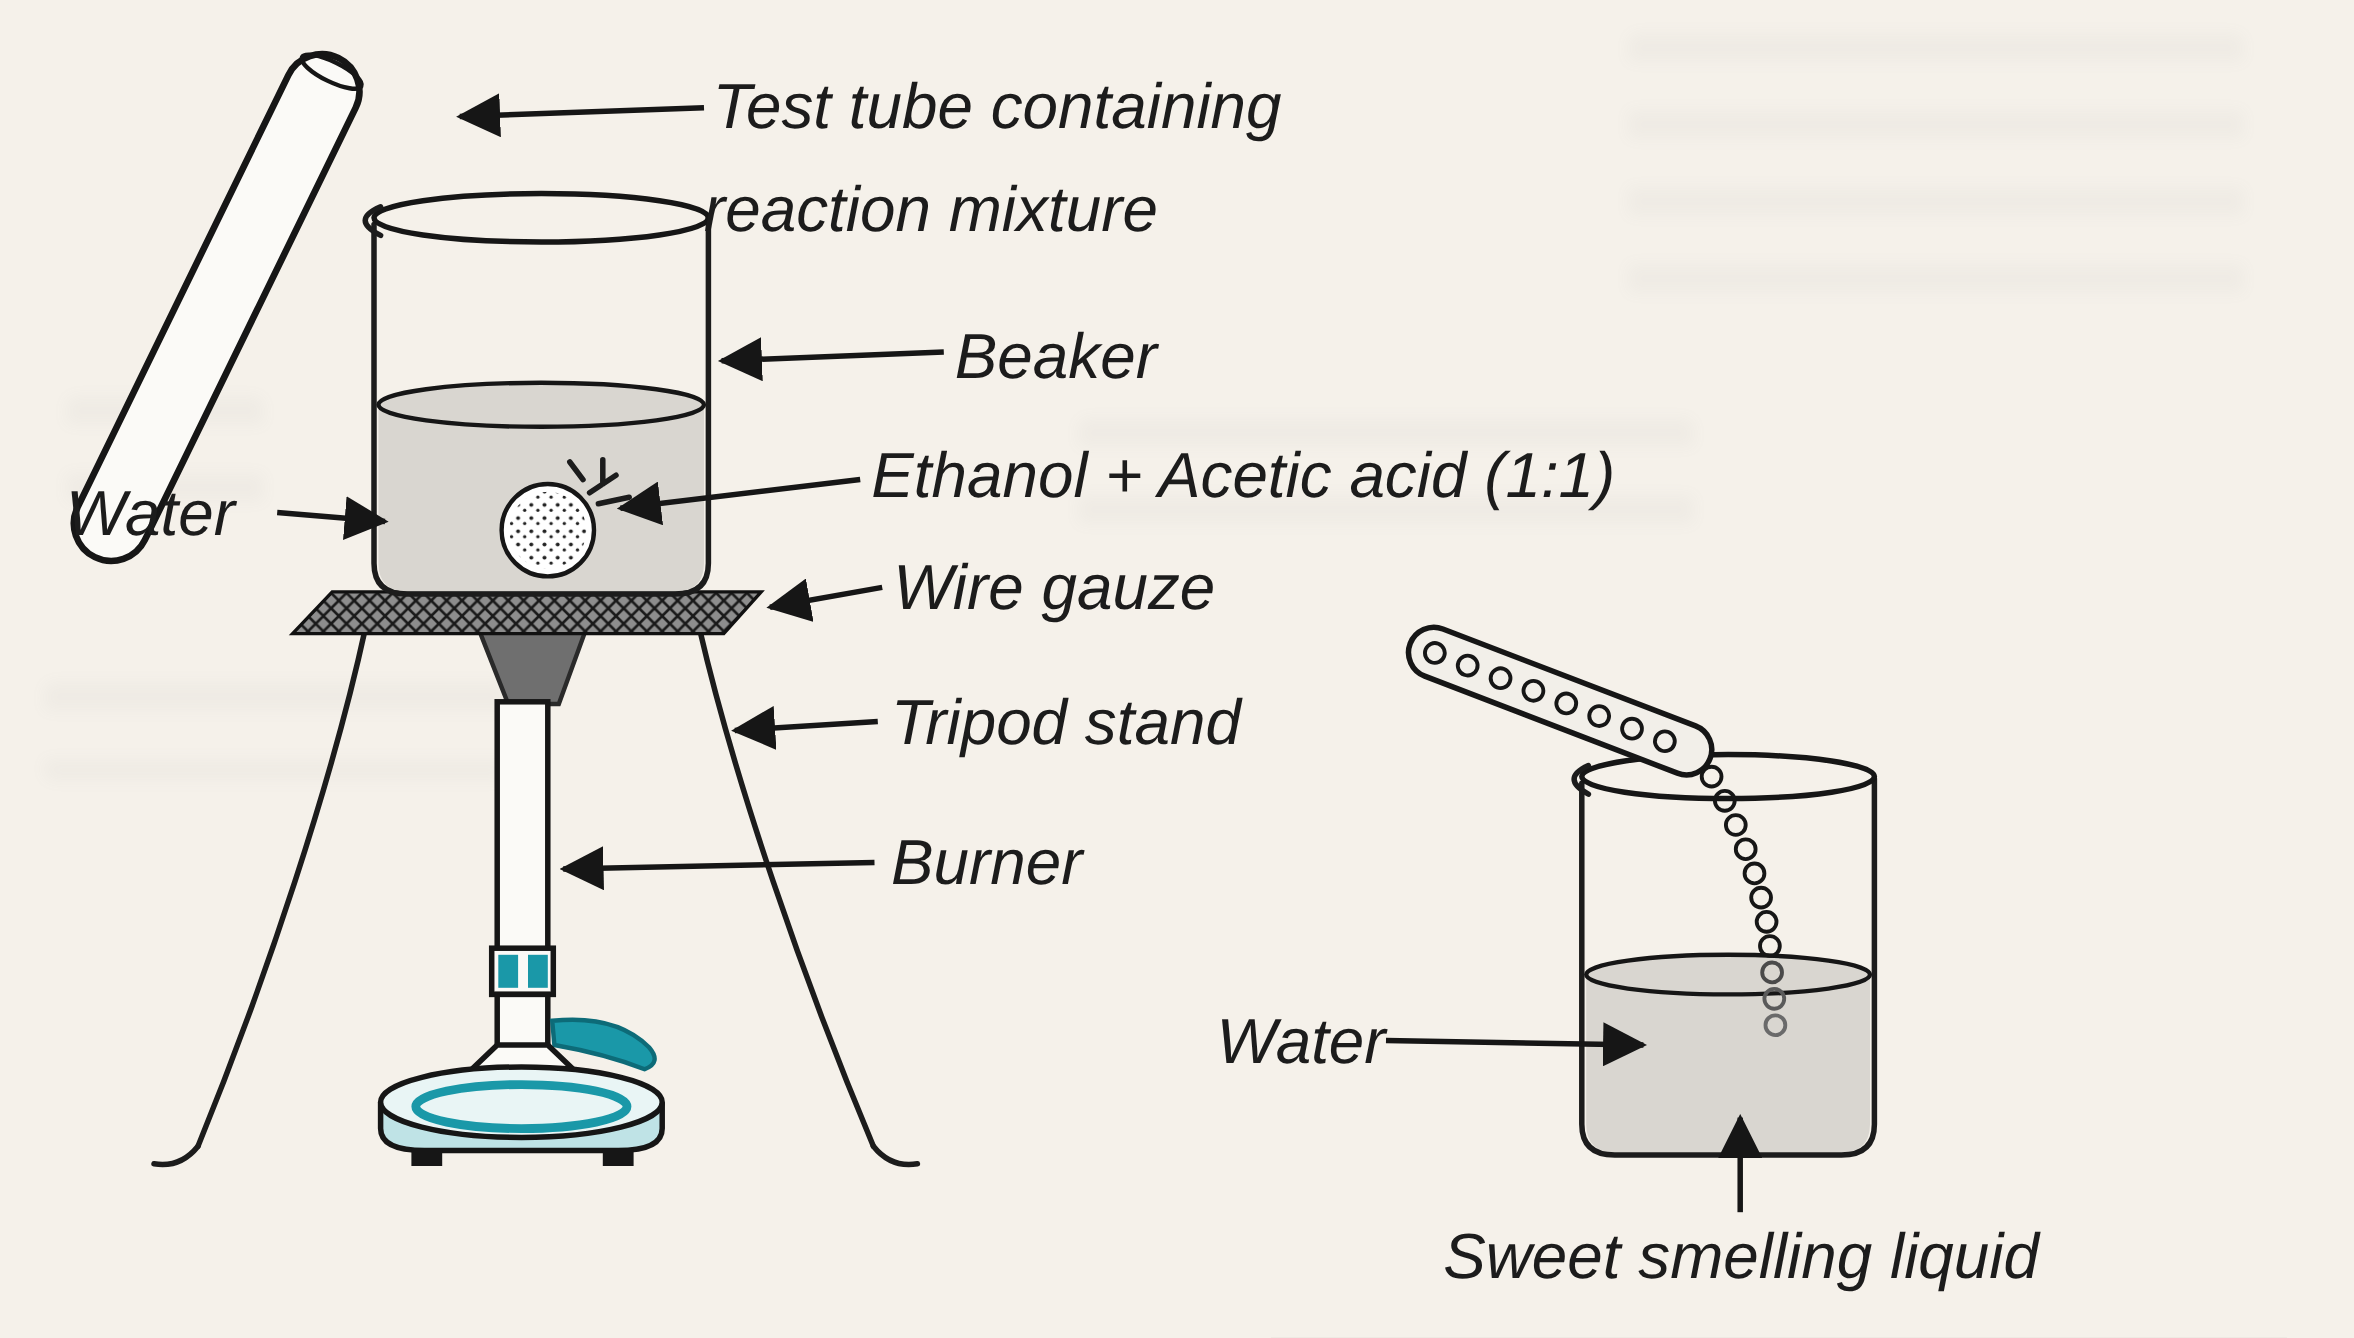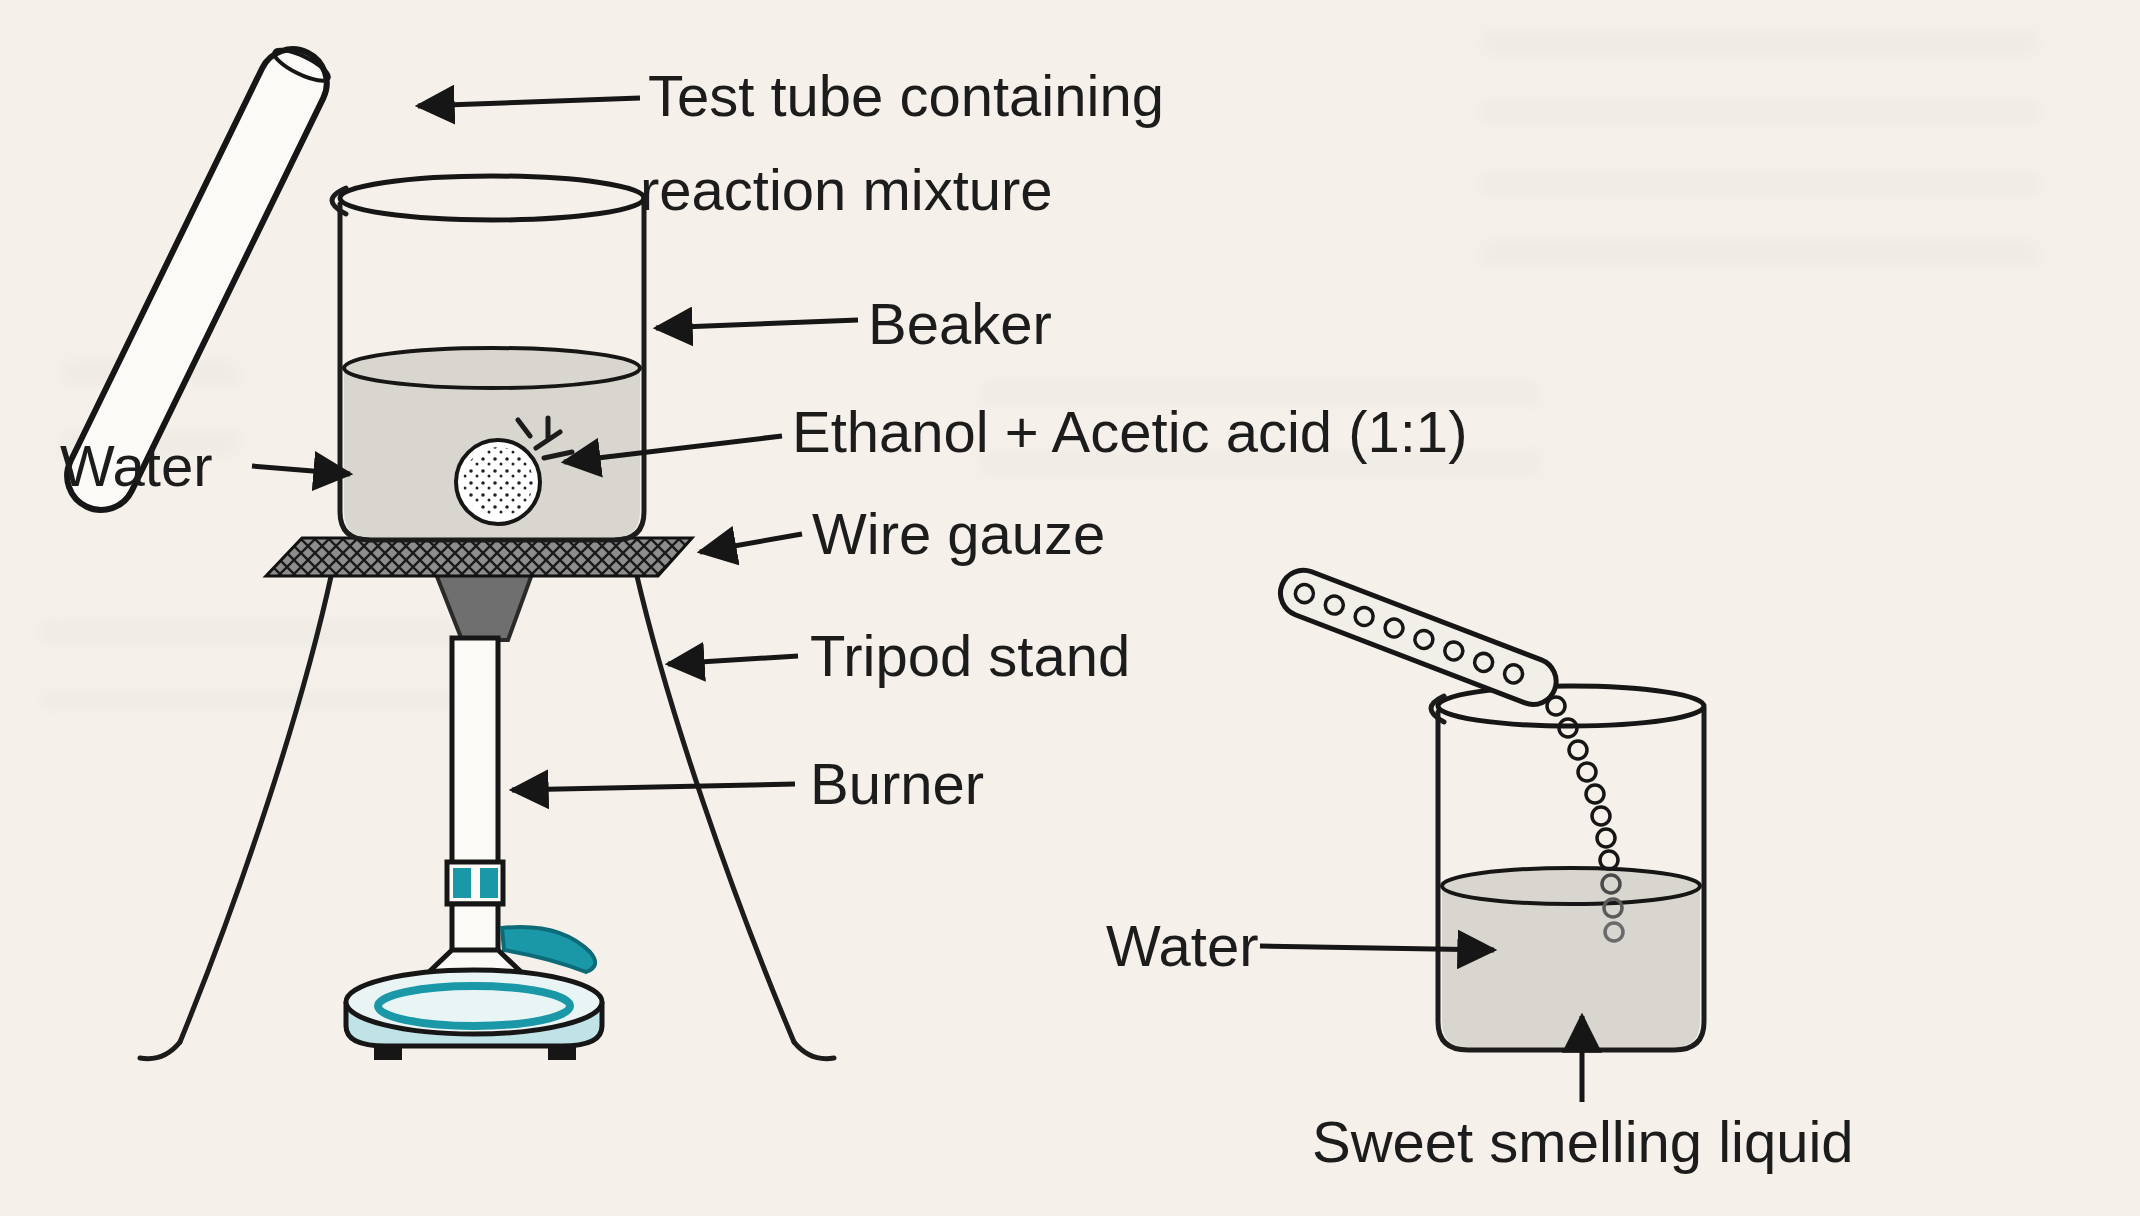--- a/index.html
+++ b/index.html
@@ -2,20 +2,21 @@
 <html><head>
 <meta charset="utf-8">
 <style>
   html,body{margin:0;padding:0;background:#e9e5de;}
   .page{
     position:relative;
     width:2140px;height:1216px;
     background:#f5f1ea;
     overflow:hidden;
     font-family:"Liberation Sans", sans-serif;
+    font-style:italic;
   }
   svg{position:absolute;left:0;top:0;}
   .lbl{
     font-family:"Liberation Sans", sans-serif;
     font-size:58px;
     fill:#1c1c1c;
   }
   .ink{stroke:#1c1c1c;fill:none;stroke-width:5;stroke-linecap:round;}
   .arrow{stroke:#161616;stroke-width:5;fill:none;}
   .ghost{

